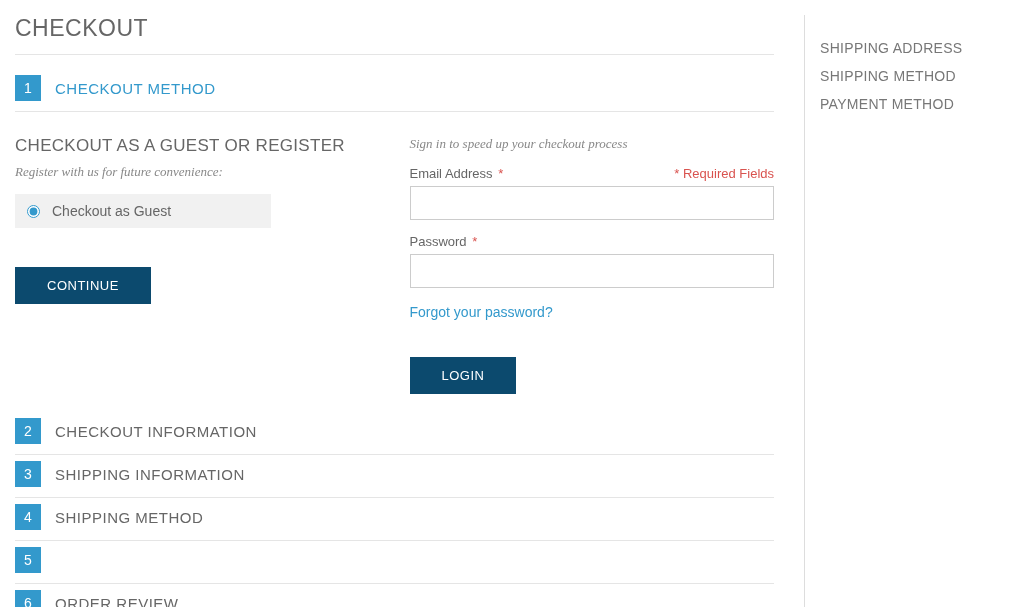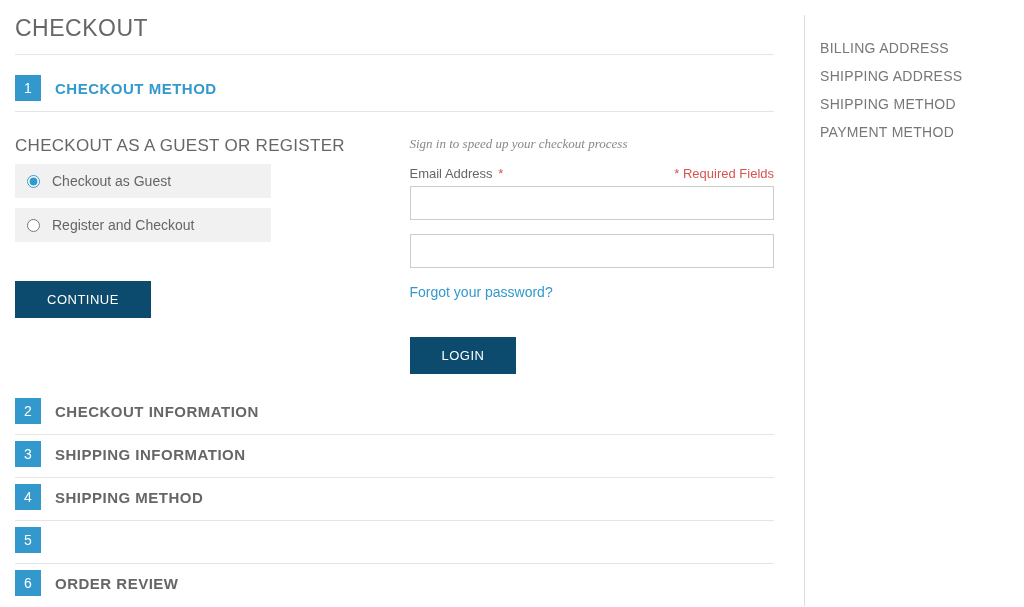--- a/index.html
+++ b/index.html
@@ -48,21 +48,21 @@
     width: 26px;
     height: 26px;
     display: flex;
     align-items: center;
     justify-content: center;
     font-size: 14px;
     margin-right: 14px;
   }
   .step-title {
     font-size: 15px;
-    font-weight: 700;
+    font-weight: 400;
     letter-spacing: 0.5px;
     color: #666;
   }
   .step-header.active .step-title {
     color: #3399cc;
   }
   .step-body {
     display: flex;
     padding: 24px 0 18px 0;
     gap: 30px;
@@ -173,46 +173,47 @@
 
     <div class="step-header active">
       <div class="step-num">1</div>
       <div class="step-title">CHECKOUT METHOD</div>
     </div>
 
     <div class="step-body">
 
       <div class="col">
         <div class="section-heading">CHECKOUT AS A GUEST OR REGISTER</div>
+        <div class="section-sub">Register with us for future convenience:</div>
 
         <div class="radio-row">
           <input type="radio" name="checkout-method" id="r1" checked="" style="">
           <label for="r1">Checkout as Guest</label>
-        </div>
-        <div class="radio-row">
-          <input type="radio" name="checkout-method" id="r2" style="">
-          <label for="r2">Register and Checkout</label>
         </div>
 
         <button class="btn">CONTINUE</button>
       </div>
 
       <div class="col">
         <div class="section-sub">Sign in to speed up your checkout process</div>
 
         <div class="form-row">
           <span class="required-hint">* Required Fields</span>
           <label class="form-label">
             <span>Email Address</span>
             <span class="req">*</span>
           </label>
           <input type="text" class="text-input" style="">
         </div>
 
         <div class="form-row">
+          <label class="form-label">
+            <span>Password</span>
+            <span class="req">*</span>
+          </label>
           <input type="password" class="text-input" style="">
         </div>
 
         <a href="#" class="forgot-link">Forgot your password?</a>
         <div>
           <button class="btn">LOGIN</button>
         </div>
       </div>
 
     </div>
@@ -233,19 +234,18 @@
       <div class="step-num">5</div>
     </div>
     <div class="step-header" style="border-bottom:none">
       <div class="step-num">6</div>
       <div class="step-title">ORDER REVIEW</div>
     </div>
 
   </div>
 
   <div class="sidebar">
-    <div class="sidebar-item">BILLING ADDRESS</div>
     <div class="sidebar-item">SHIPPING ADDRESS</div>
     <div class="sidebar-item">SHIPPING METHOD</div>
     <div class="sidebar-item">PAYMENT METHOD</div>
   </div>
 
 </div>
 
 </body></html>

